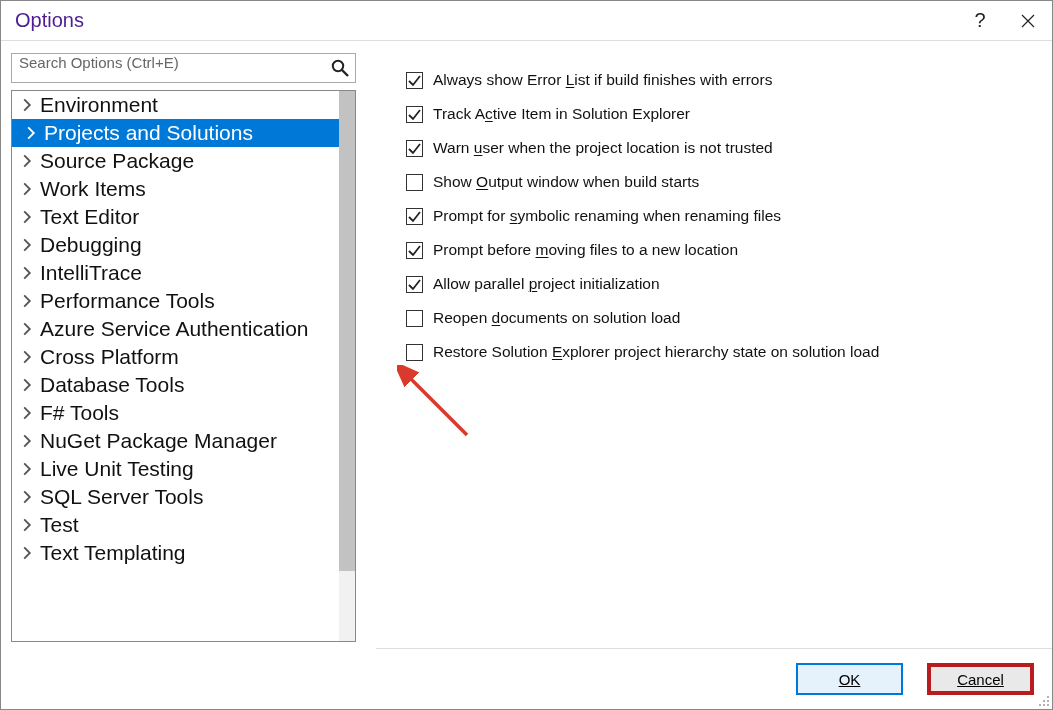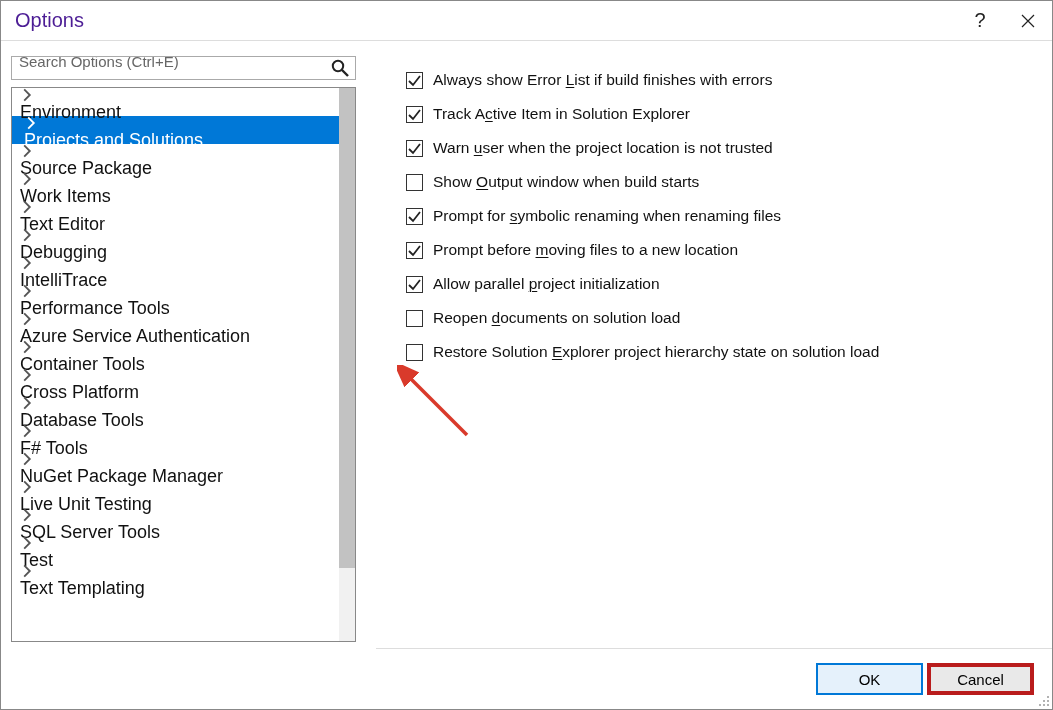--- a/index.html
+++ b/index.html
@@ -4,39 +4,39 @@
 <style>
   * { box-sizing: border-box; font-family: "Segoe UI", Tahoma, sans-serif; }
   html, body { margin:0; padding:0; background:#fff; }
   .window { width:1053px; height:710px; border:1px solid #888; position:relative; background:#fff; display:flex; flex-direction:column; }
   .titlebar { height:40px; display:flex; align-items:center; border-bottom:1px solid #ddd; }
   .titlebar .title { font-size:20px; padding-left:14px; color:#4c1d95; flex:1; }
   .titlebar .winbtn { width:48px; height:40px; display:flex; align-items:center; justify-content:center; font-size:20px; color:#222; cursor:default; font-family:"Segoe UI Symbol","Segoe UI",sans-serif; }
   .content { flex:1; display:flex; padding:12px 10px 6px 10px; gap:14px; overflow:hidden; }
   .leftcol { width:345px; display:flex; flex-direction:column; }
   .searchwrap { position:relative; margin-bottom:7px; }
-  .searchbox { width:100%; height:24px; border:1px solid #aaa; padding:3px 30px 15px 7px; font-size:15px; color:#0f766e; background:#fff; }
+  .searchbox { width:100%; height:30px; border:1px solid #aaa; padding:3px 30px 15px 7px; font-size:15px; color:#0f766e; background:#fff; }
   .searchbox::placeholder { color:#666; }
   .searchicon { position:absolute; right:7px; top:6px; width:18px; height:18px; }
   .tree { flex:1; border:1px solid #888; position:relative; overflow:hidden; background:#fff; }
   .treewrap { position:absolute; left:0; top:0; right:16px; bottom:0; overflow:hidden; }
-  .tree-item { height:28px; display:flex; padding-left:8px; font-size:18px; color:#111; cursor:default;flex-direction:column; }
+  .tree-item { height:28px; display:flex; align-items:center; padding-left:8px; font-size:21px; color:#111; cursor:default; }
   .tree-item .arrow { width:14px; height:14px; margin-right:6px; flex-shrink:0; }
   .tree-item.selected { background:#0078d7; color:#fff;padding-left:12px; }
   .tree-item.selected .arrow path { stroke:#fff; }
   .scroll { position:absolute; right:0; top:0; bottom:0; width:16px; background:#f1f1f1; }
   .scroll .thumb { position:absolute; left:0; right:0; top:0; height:480px; background:#c2c2c2; }
   .rightcol { flex:1; display:flex; flex-direction:column; padding-top:10px; }
   .checkrow { display:flex; align-items:center; height:34px; font-size:15.5px; color:#111;padding-left:36px; }
   .cb { width:17px; height:17px; border:1px solid #333; margin-right:10px; display:flex; align-items:center; justify-content:center; flex-shrink:0; background:#fff; }
   .cb svg { width:13px; height:13px; display:block; }
   .underline { text-decoration:underline; text-decoration-thickness:1px; text-underline-offset:2px; }
   .arrow-annot { position:absolute; left:396px; top:364px; pointer-events:none; }
   .sep { border:none; border-top:1px solid #ddd; margin:0; margin-left:375px; }
-  .footer { height:60px; display:flex; align-items:center; justify-content:flex-end; padding:0 18px; gap:4px; }
+  .footer { height:60px; display:flex; align-items:center; justify-content:flex-end; padding:0 18px; gap:24px;text-decoration:underline; }
   .btn { width:107px; height:32px; font-size:15px; background:#e9e9e9; border:4px solid #b91c1c; cursor:default; display:flex; align-items:center; justify-content:center; }
   .btn.primary { border:2px solid #0078d7; background:#e5f1fb; }
   .resize { position:absolute; right:2px; bottom:2px; width:14px; height:14px; }
 </style>
 </head>
 <body>
 
 <div class="window">
 
   <div class="titlebar">
@@ -112,26 +112,20 @@
             <div class="tree-item">
               <svg class="arrow" viewBox="0 0 10 10">
                 <path d="M3 1 L7 5 L3 9" stroke="#555" stroke-width="1.3" fill="none"></path>
               </svg>
               <span>Azure Service Authentication</span>
             </div>
             <div class="tree-item">
               <svg class="arrow" viewBox="0 0 10 10">
                 <path d="M3 1 L7 5 L3 9" stroke="#555" stroke-width="1.3" fill="none"></path>
               </svg>
-              <span>Container Tools</span>
-            </div>
-            <div class="tree-item">
-              <svg class="arrow" viewBox="0 0 10 10">
-                <path d="M3 1 L7 5 L3 9" stroke="#555" stroke-width="1.3" fill="none"></path>
-              </svg>
               <span>Cross Platform</span>
             </div>
             <div class="tree-item">
               <svg class="arrow" viewBox="0 0 10 10">
                 <path d="M3 1 L7 5 L3 9" stroke="#555" stroke-width="1.3" fill="none"></path>
               </svg>
               <span>Database Tools</span>
             </div>
             <div class="tree-item">
               <svg class="arrow" viewBox="0 0 10 10">

